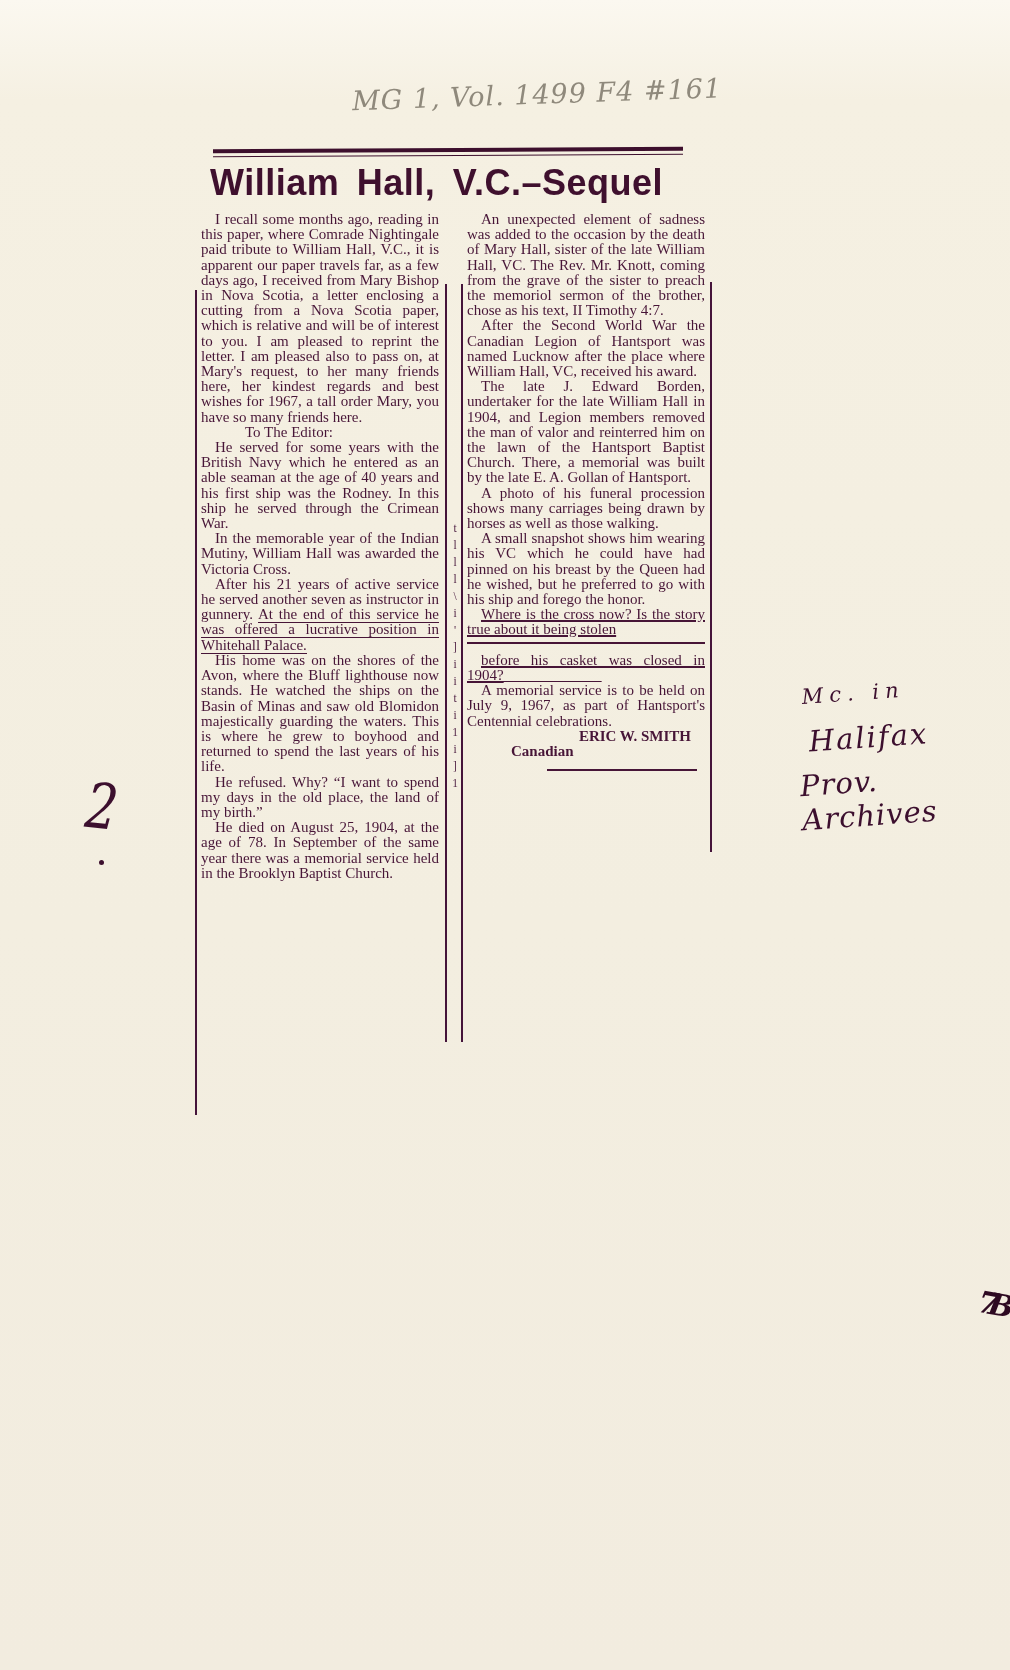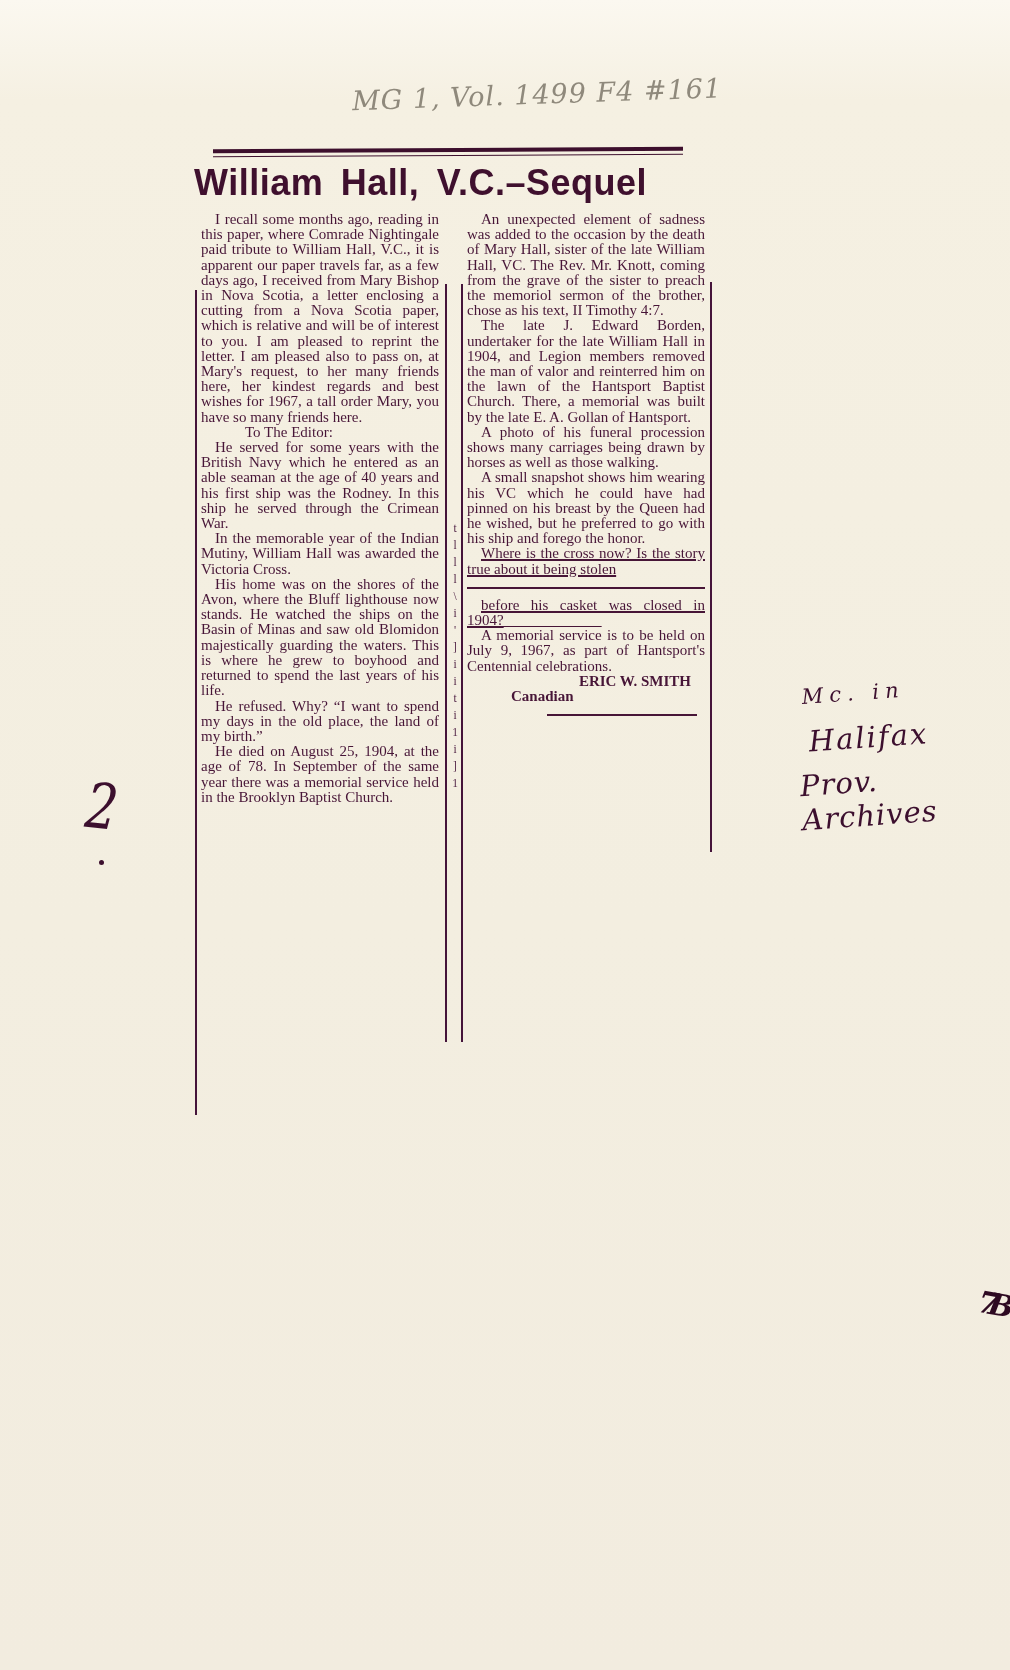--- a/index.html
+++ b/index.html
@@ -13,32 +13,32 @@
   .pencil-note{
     position:absolute;left:352px;top:80px;width:300px;
     font-family:"DejaVu Serif", serif;font-style:italic;
     font-size:27px;color:#8f897c;transform:rotate(-2deg);
     letter-spacing:1px;white-space:nowrap;
   }
   
   .clipping{position:absolute;left:193px;top:148px;width:540px;color:#4514330;}
   .rule-top{margin-left:20px;width:470px;border-top:4px solid #3d0f2d;border-bottom:1px solid #3d0f2d;height:3px;transform:rotate(-0.3deg);}
   .headline{
-    margin:6px 0 2px 1px;font-family:"Liberation Sans", sans-serif;
+    margin:6px 0 2px 17px;font-family:"Liberation Sans", sans-serif;
     font-weight:bold;font-size:36px;color:#3f102e;letter-spacing:0.5px;word-spacing:7px;white-space:nowrap;
   }
   .columns{position:relative;display:flex;margin-top:8px;}
   .col{width:238px;text-align:justify;font-size:15px;line-height:15.2px;color:#471537;}
   .col-left{margin-left:8px;}
   .col-right{margin-left:28px;}
   .col p{margin:0;text-indent:14px;}
   .col p.no-indent{text-indent:0;margin-left:44px;}
   .u{border-bottom:1.6px solid #471537;}
   .ov{text-decoration:overline;}
-  .boxed{border-bottom:2.5px double #471537;padding-bottom:10px;margin-bottom:9px !important;}
+  .boxed{border-bottom:2.5px double #471537;padding-bottom:4px;margin-bottom:9px !important;}
   .underlined-p{text-decoration:underline;text-decoration-thickness:1.5px;}
   .attrib-name{text-align:right;font-weight:bold;padding-right:14px;margin-top:2px;}
   .attrib-place{font-weight:bold;text-indent:0 !important;}
   .end-rule{width:150px;border-top:2px solid #471537;margin:10px 0 0 80px;}
   
   .vrule{position:absolute;width:1.5px;background:#45143a;}
   .vrule-left{left:2px;top:78px;height:825px;}
   .vrule-mid-a{left:252px;top:72px;height:758px;}
   .vrule-mid-b{left:268px;top:72px;height:758px;}
   .vrule-right{left:517px;top:70px;height:570px;}
@@ -104,27 +104,29 @@
 1
 i
 ]
 1</div>
 
       <div class="col col-left">
         <p>I recall some months ago, reading in this paper, where Comrade Nightingale paid tribute to William Hall, V.C., it is apparent our paper travels far, as a few days ago, I received from Mary Bishop in Nova Scotia, a letter enclosing a cutting from a Nova Scotia paper, which is relative and will be of interest to you. I am pleased to reprint the letter. I am pleased also to pass on, at Mary's request, to her many friends here, her kindest regards and best wishes for 1967, a tall order Mary, you have so many friends here.</p>
         <p class="no-indent">To The Editor:</p>
         <p>He served for some years with the British Navy which he entered as an able seaman at the age of 40 years and his first ship was the Rodney. In this ship he served through the Crimean War.</p>
         <p>In the memorable year of the Indian Mutiny, William Hall was awarded the Victoria Cross.</p>
+        <p><span>After his 21 years of active service he served another seven as instructor in gunnery. </span><span class="u">At the end of this service he was offered a lucrative position in Whitehall Palace.</span></p>
         <p>His home was on the shores of the Avon, where the Bluff lighthouse now stands. He watched the ships on the Basin of Minas and saw old Blomidon majestically guarding the waters. This is where he grew to boyhood and returned to spend the last years of his life.</p>
         <p>He refused. Why? “I want to spend my days in the old place, the land of my birth.”</p>
         <p>He died on August 25, 1904, at the age of 78. In September of the same year there was a memorial service held in the Brooklyn Baptist Church.</p>
       </div>
 
       <div class="col col-right">
         <p>An unexpected element of sadness was added to the occasion by the death of Mary Hall, sister of the late William Hall, VC. The Rev. Mr. Knott, coming from the grave of the sister to preach the memoriol sermon of the brother, chose as his text, II Timothy 4:7.</p>
+        <p>After the Second World War the Canadian Legion of Hantsport was named Lucknow after the place where William Hall, VC, received his award.</p>
         <p>The late J. Edward Borden, undertaker for the late William Hall in 1904, and Legion members removed the man of valor and reinterred him on the lawn of the Hantsport Baptist Church. There, a memorial was built by the late E. A. Gollan of Hantsport.</p>
         <p>A photo of his funeral procession shows many carriages being drawn by horses as well as those walking.</p>
         <p>A small snapshot shows him wearing his VC which he could have had pinned on his breast by the Queen had he wished, but he preferred to go with his ship and forego the honor.</p>
         <p class="underlined-p boxed">Where is the cross now? Is the story true about it being stolen</p>
         <p class="underlined-p">before his casket was closed in 1904?</p>
         <p><span class="ov">A memorial service</span><span> is to be held on July 9, 1967, as part of Hantsport's Centennial celebrations.</span></p>
         <p class="attrib-name no-indent">ERIC W. SMITH</p>
         <p class="attrib-place no-indent">Canadian</p>
         <div class="end-rule"></div>
       </div>

